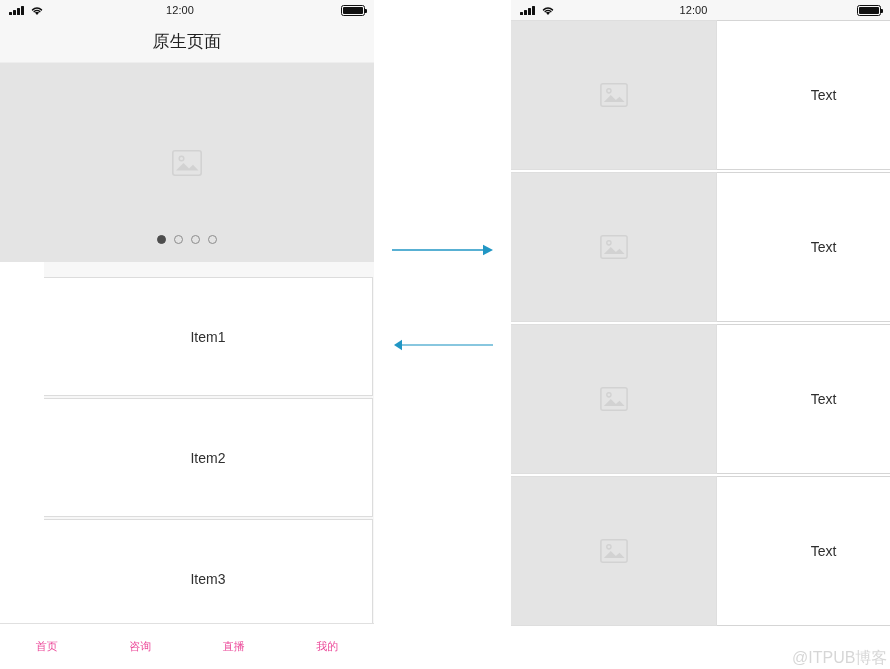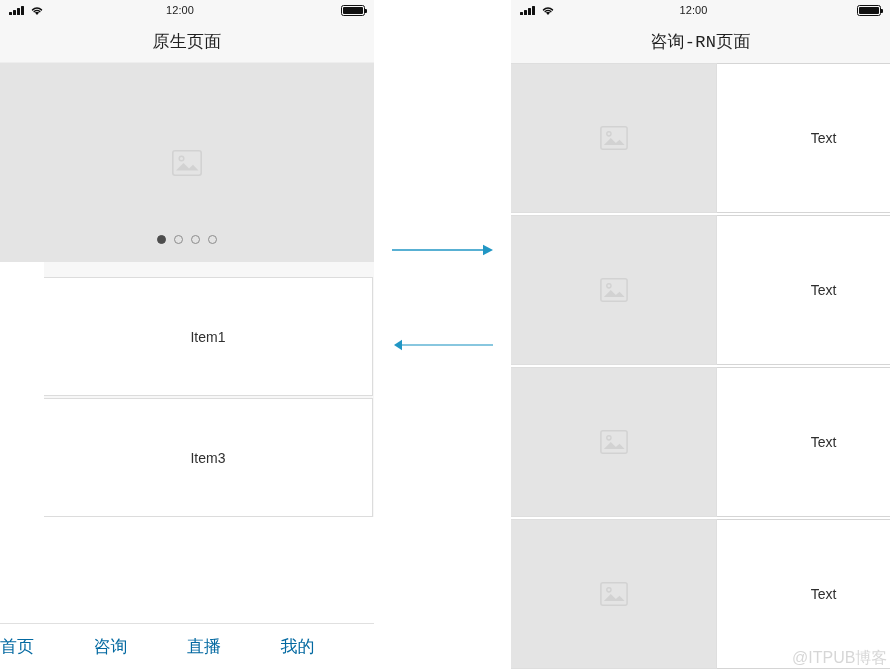--- a/index.html
+++ b/index.html
@@ -191,22 +191,23 @@
     width: 374px;
     height: 46px;
     background: #ffffff;
     border-top: 1px solid #e0e0e0;
     display: flex;
     align-items: center;
     box-sizing: border-box;
   }
   .tab-item {
     flex: 1;
-    font-size: 17px;
-    color: #0369a1;
+    text-align: center;
+    font-size: 11px;
+    color: #ec4899;
   }
 
   
   .feed {
     background: #ffffff;
   }
   .feed-row {
     display: flex;
     height: 150px;
     margin-bottom: 2px;
@@ -321,20 +322,23 @@
         <span class="dot"></span>
         <span class="dot"></span>
       </div>
     </div>
 
     <div class="list-wrap">
       <div class="list-card">
         <span class="list-card-label">Item1</span>
       </div>
       <div class="list-card">
+        <span class="list-card-label">Item2</span>
+      </div>
+      <div class="list-card">
         <span class="list-card-label">Item3</span>
       </div>
     </div>
 
     <div class="tab-bar">
       <div class="tab-item">首页</div>
       <div class="tab-item">咨询</div>
       <div class="tab-item">直播</div>
       <div class="tab-item">我的</div>
     </div>
@@ -359,23 +363,20 @@
         </span>
       </div>
       <div class="status-time">12:00</div>
       <div class="status-right">
         <span class="battery">
             <span></span>
           </span>
       </div>
     </div>
 
-    <div class="nav-bar nav-right">
-      <div class="nav-title">咨询-RN页面</div>
-    </div>
 
     <div class="feed">
 
       <div class="feed-row">
         <div class="feed-thumb">
           <span class="ph-icon">
             <svg width="28" height="24" viewBox="0 0 30 26">
               <rect x="0.8" y="0.8" width="28.4" height="24.4" rx="2.2" ry="2.2" fill="none" stroke="#d2d2d2" stroke-width="1.6"></rect>
               <circle cx="9.5" cy="8.5" r="2.3" fill="none" stroke="#d2d2d2" stroke-width="1.5"></circle>
               <path d="M4 20.5 L11.5 13 L17 18.5 L21 14.8 L26.5 20.5 Z" fill="#d2d2d2"></path>

